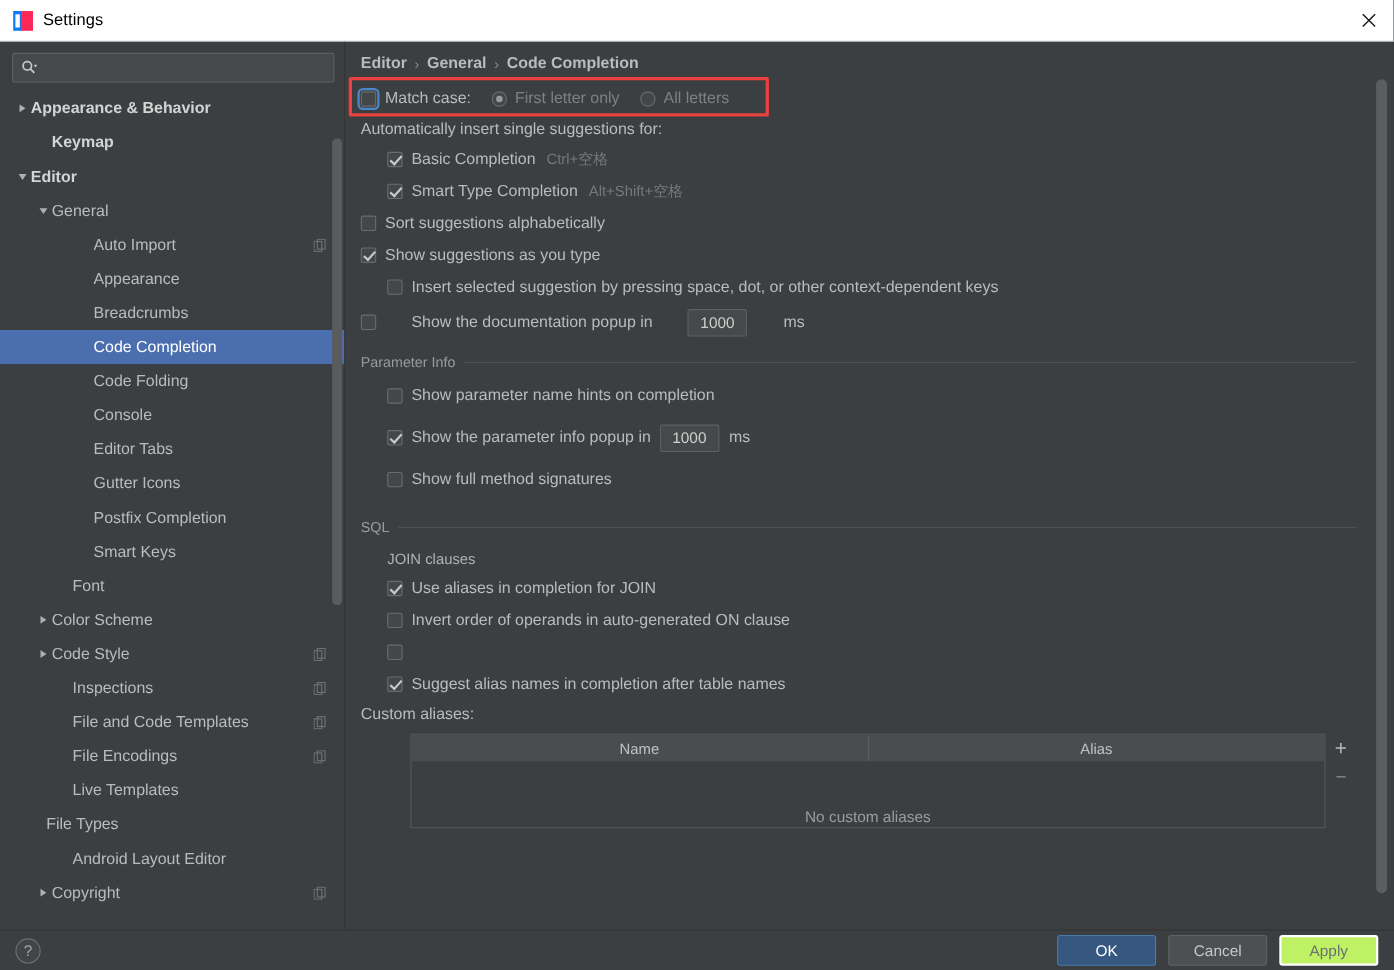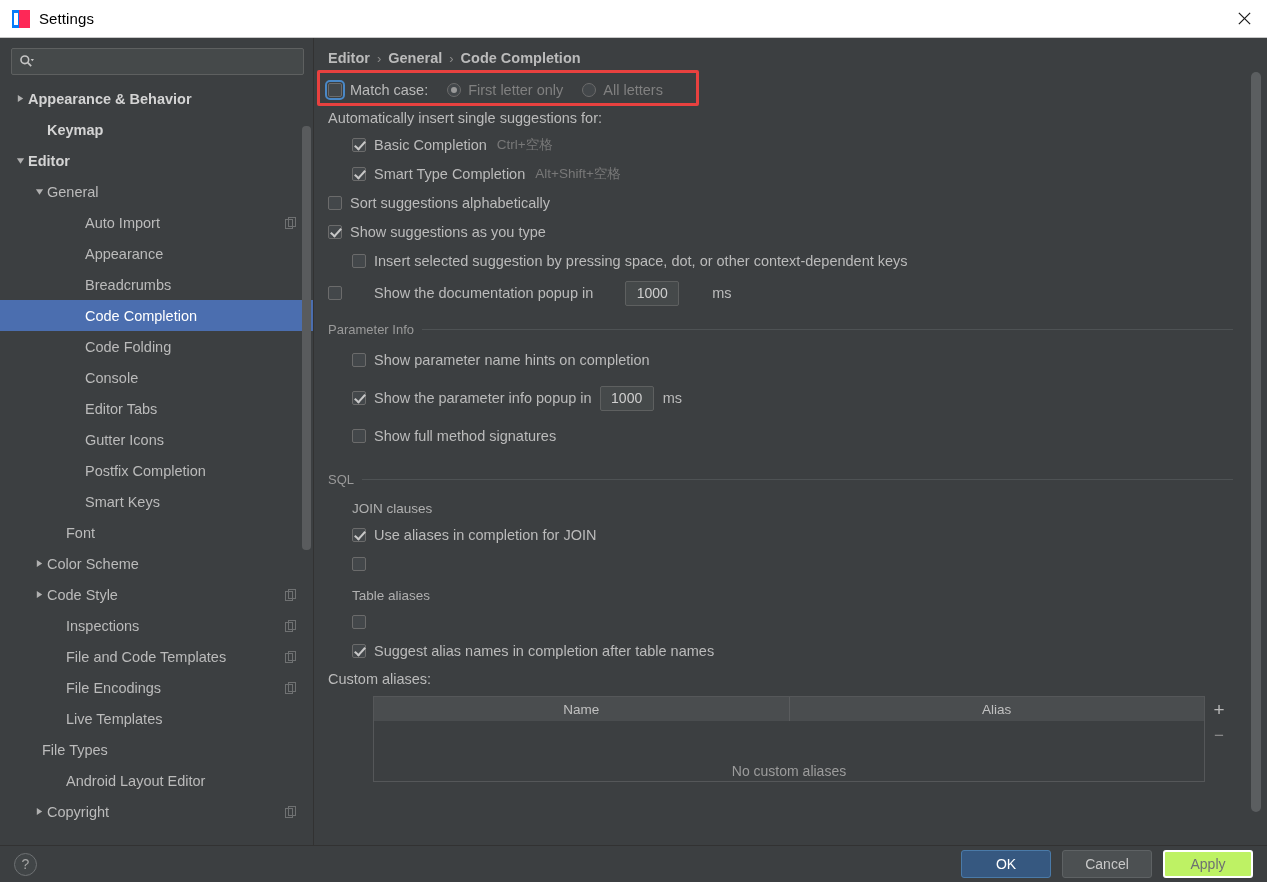--- a/index.html
+++ b/index.html
@@ -468,23 +468,23 @@
       </div>
 
       <div class="sub-title" style="margin-top:14px;">JOIN clauses</div>
 
       <div class="row indent1">
         <span class="cb checked"></span>
         <span class="lbl">Use aliases in completion for JOIN</span>
       </div>
       <div class="row indent1">
         <span class="cb"></span>
-      </div>
-
-      <div class="sub-title" style="margin-top:10px;">Table aliases</div>
+        <span class="lbl">Invert order of operands in auto-generated ON clause</span>
+      </div>
+
 
       <div class="row indent1">
         <span class="cb"></span>
       </div>
       <div class="row indent1">
         <span class="cb checked"></span>
         <span class="lbl">Suggest alias names in completion after table names</span>
       </div>
 
       <div class="row" style="height:27px;">

